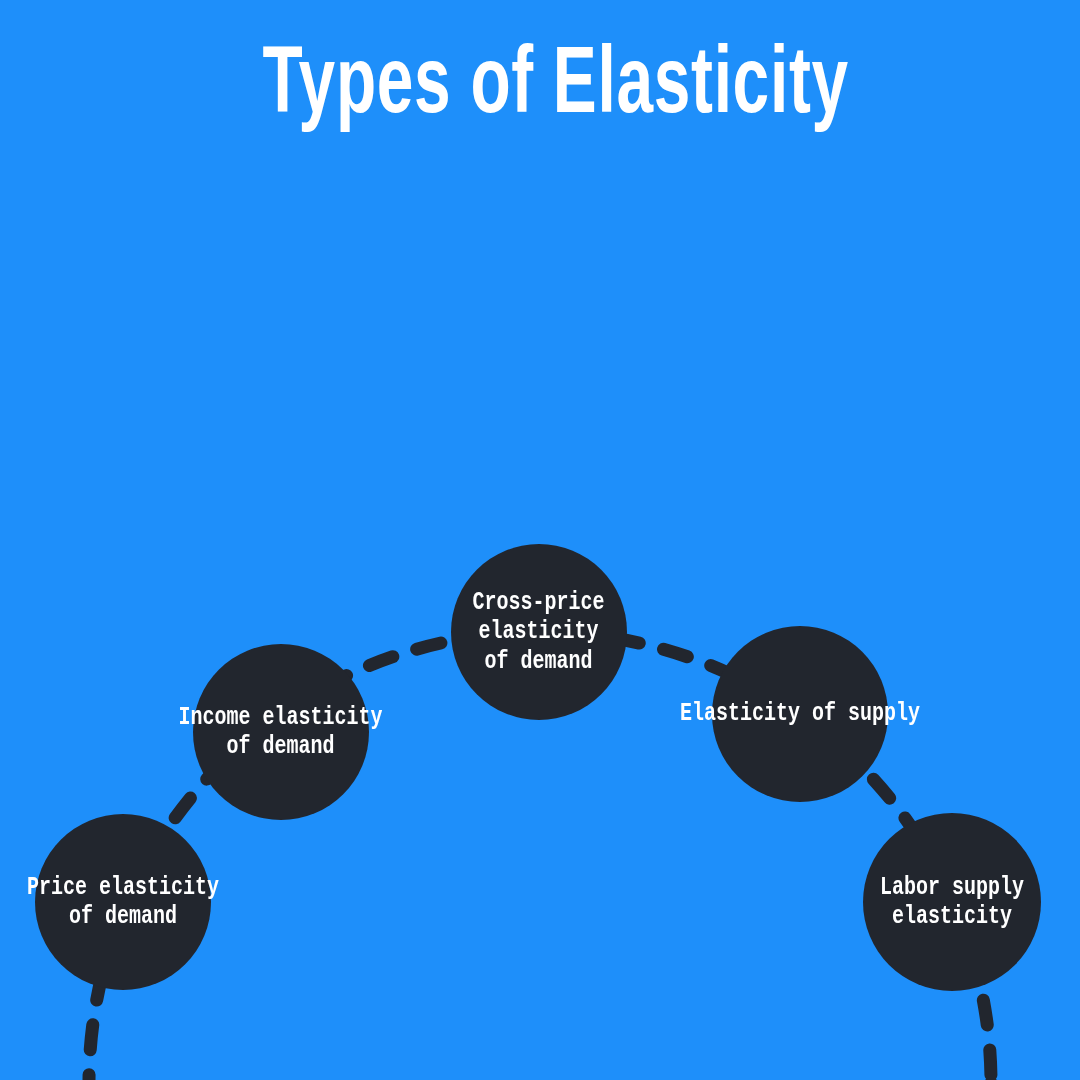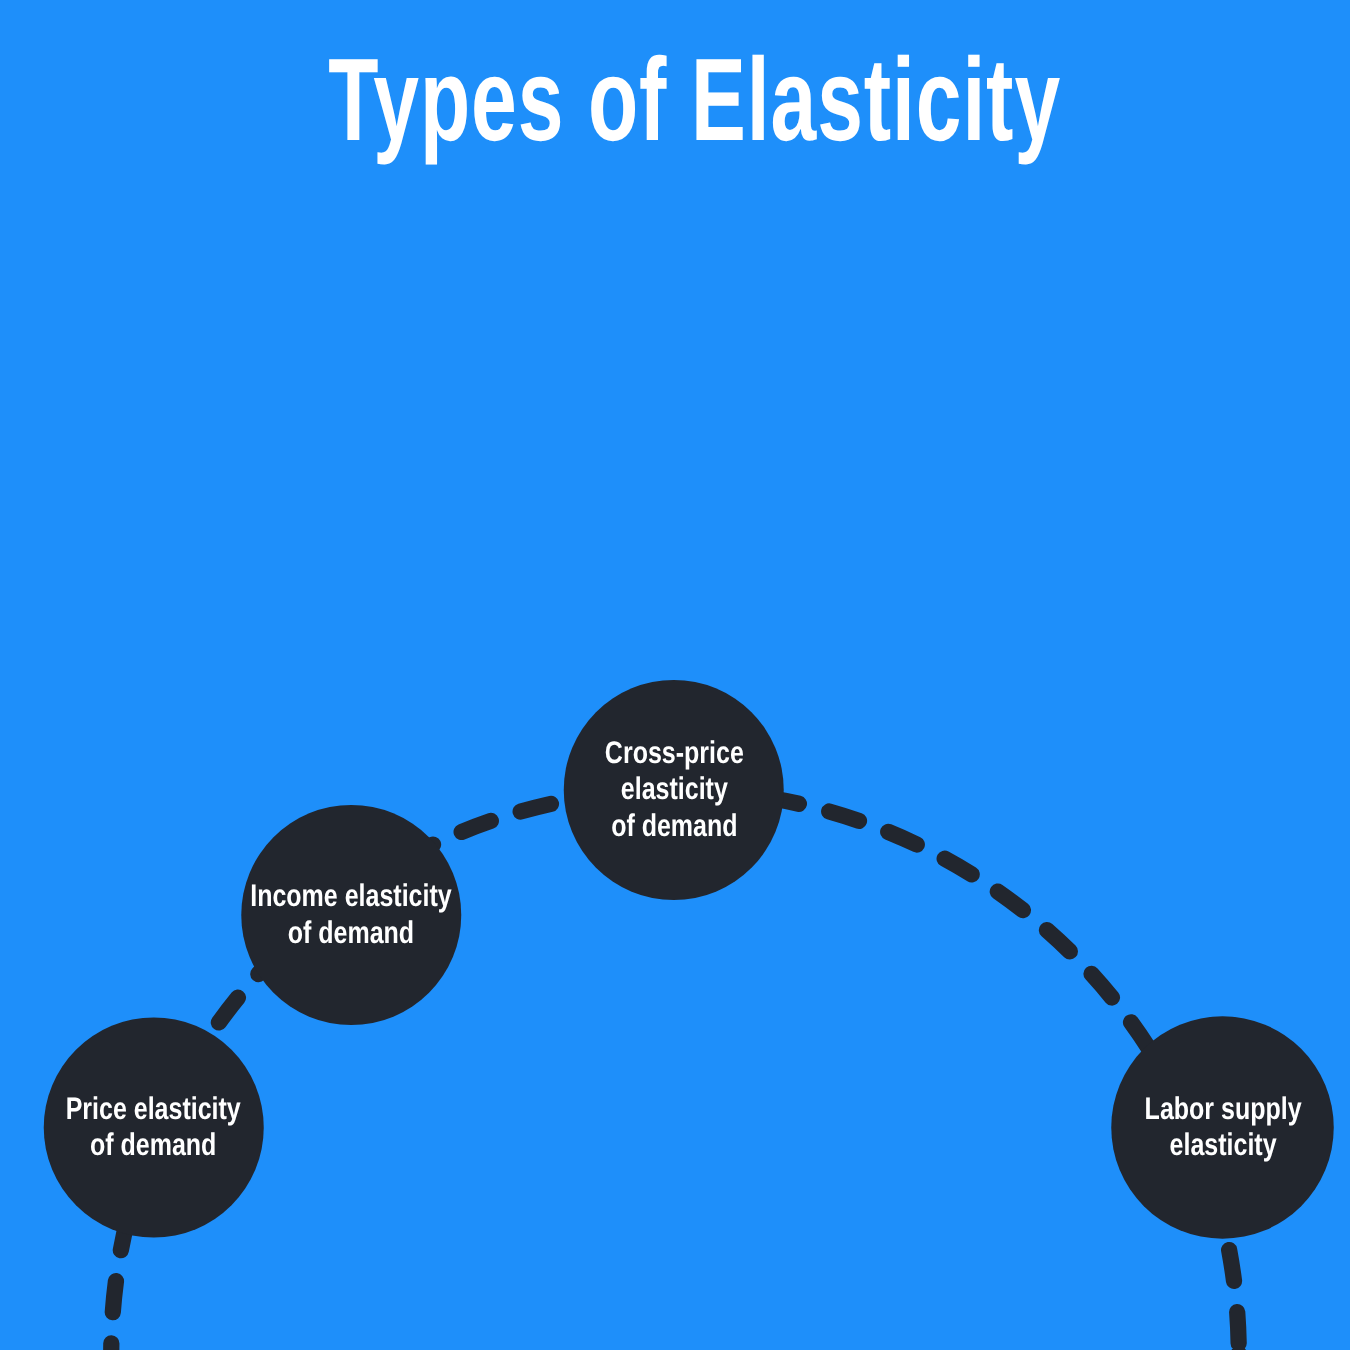--- a/index.html
+++ b/index.html
@@ -49,38 +49,39 @@
     stroke-dasharray:25 25;
   }
   
   .node{
     position:absolute;
     width:176px; height:176px;
     border-radius:50%;
     background:var(--node);
     display:flex; align-items:center; justify-content:center;
     text-align:right;
+    font-family:Liberation Mono, monospace;
   }
   .node-label{
     display:flex; flex-direction:column;
     align-items:center; justify-content:center;
     color:var(--text);
     font-weight:700;
     font-size:25px;
     line-height:1.18;
     white-space:nowrap;
     transform:scaleX(0.80);
     transform-origin:center center;
   }
   
   .node-price  { left:35px;  top:814px; }              
   .node-income { left:193px; top:644px; }              
   .node-cross  { left:451px; top:544px; }              
   .node-supply { left:712px; top:626px; }              
-  .node-labor  { left:889px; top:813px; width:178px; height:178px; } 
+  .node-labor  { left:863px; top:813px; width:178px; height:178px; } 
 </style>
 </head>
 <body>
 
 <div class="canvas">
 
   <svg class="arc-svg" viewBox="0 0 1080 1080" aria-hidden="true">
     <circle class="arc-path" cx="540" cy="1083" r="451"></circle>
   </svg>
 
@@ -103,20 +104,25 @@
   </div>
 
   <div class="node node-cross">
     <div class="node-label">
       <span>Cross-price</span>
       <span>elasticity</span>
       <span>of demand</span>
     </div>
   </div>
 
+  <div class="node node-supply">
+    <div class="node-label">
+      <span>Elasticity of supply</span>
+    </div>
+  </div>
 
   <div class="node node-labor">
     <div class="node-label">
       <span>Labor supply</span>
       <span>elasticity</span>
     </div>
   </div>
 
 </div>
 

